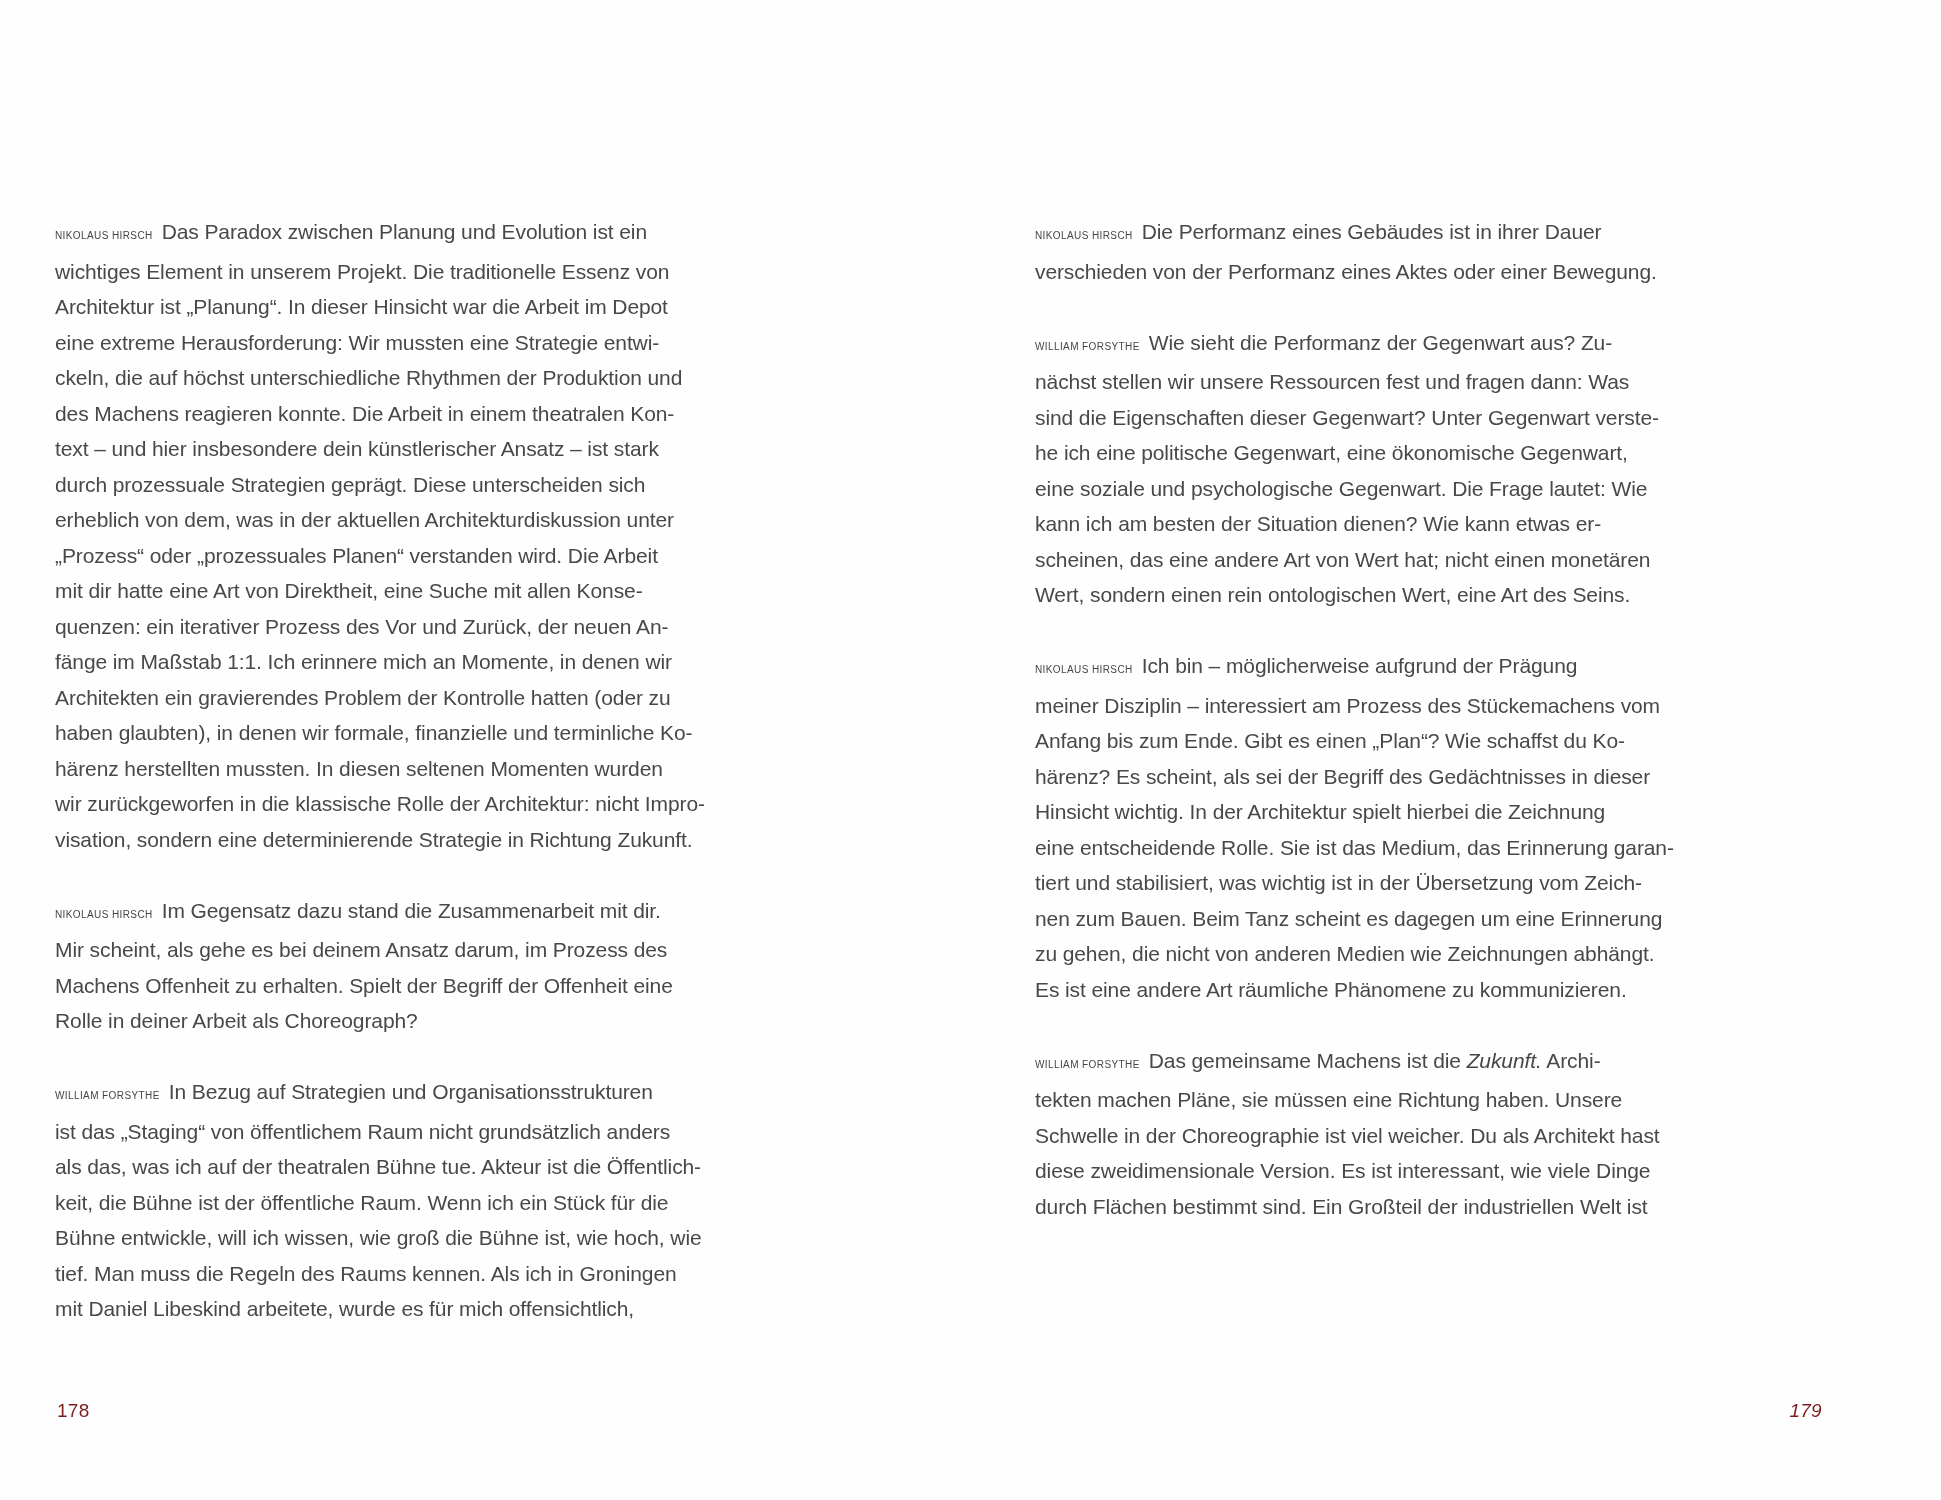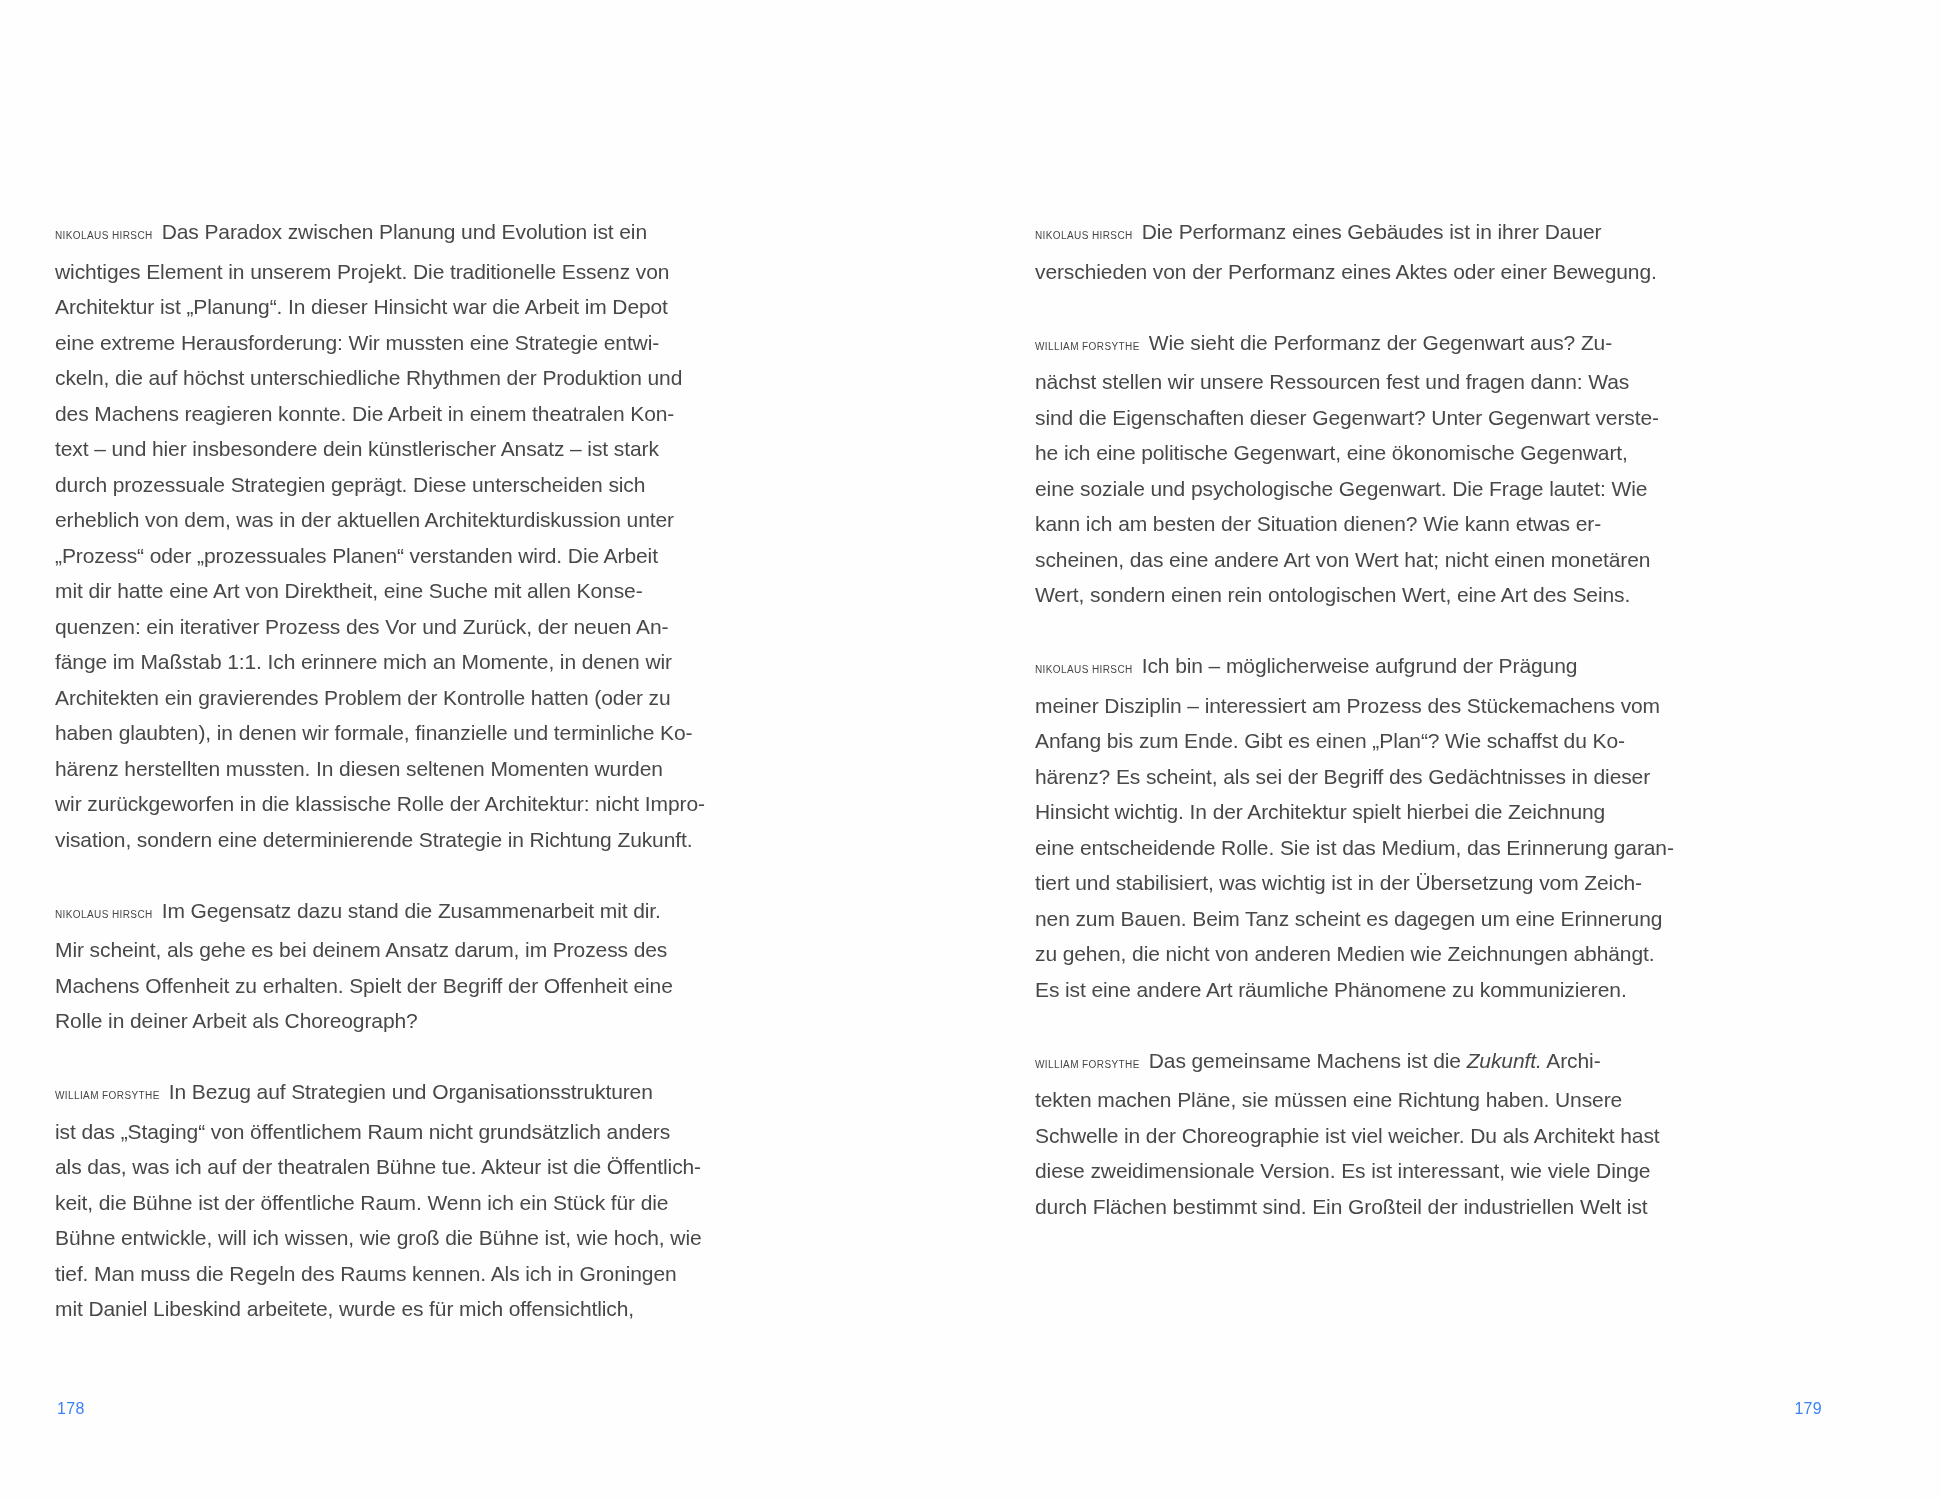--- a/index.html
+++ b/index.html
@@ -38,26 +38,26 @@
     font-size: 10px;
     letter-spacing: 0.4px;
     margin-right: 9px;
     color: #454545;
   }
   .italic-word { font-style: italic; }
 
   .page-number {
     position: absolute;
     top: 1400px;
-    font-size: 16px;
+    font-size: 19px;
     letter-spacing: 0.3px;
-    color: #3b82f6;
+    color: #7f1d1d;
   }
   .pn-left  { left: 2px; }
-  .pn-right { right: 0; }
+  .pn-right { right: 0; font-style: italic; }
 </style>
 </head>
 <body>
 
 <div class="spread">
 
   <section class="page page-left">
     <div class="text-column">
       <p class="para"><span class="speaker">NIKOLAUS HIRSCH</span><span>Das Paradox zwischen Planung und Evolution ist ein
 wichtiges Element in unserem Projekt. Die traditionelle Essenz von

